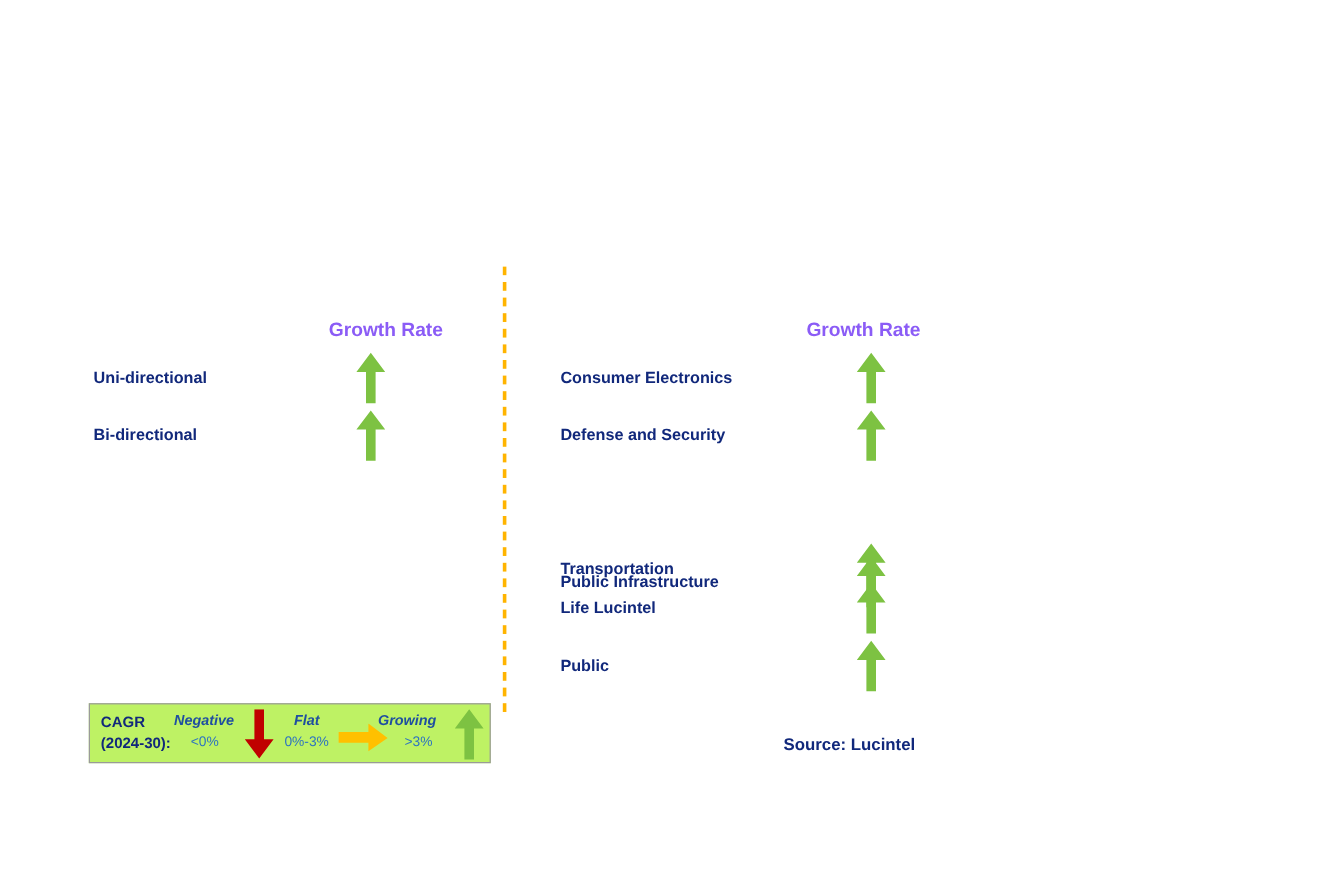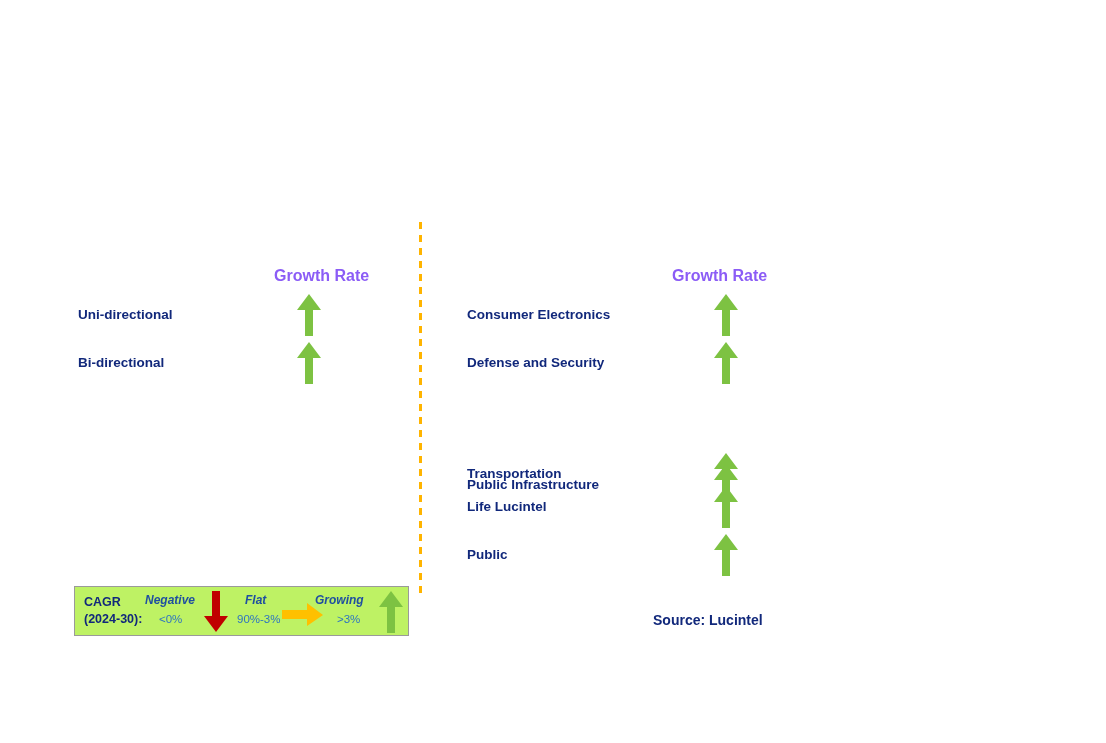--- a/index.html
+++ b/index.html
@@ -213,21 +213,21 @@
 
     <div class="legend-item-title" id="legend-negative-title">Negative</div>
     <div class="legend-item-range" id="legend-negative-range">&lt;0%</div>
     <div class="legend-arrow" id="legend-arrow-negative">
       <svg width="26" height="42" viewBox="0 0 26 42" aria-hidden="true">
         <path d="M9 0 H17 V25 H25 L13 41 L1 25 H9 Z" fill="#C00000"></path>
       </svg>
     </div>
 
     <div class="legend-item-title" id="legend-flat-title">Flat</div>
-    <div class="legend-item-range" id="legend-flat-range">90%-3%</div>
+    <div class="legend-item-range" id="legend-flat-range">0%-3%</div>
     <div class="legend-arrow" id="legend-arrow-flat">
       <svg width="42" height="24" viewBox="0 0 42 24" aria-hidden="true">
         <path d="M0 7 H25 V0 L41 12 L25 23 V16 H0 Z" fill="#FFC000"></path>
       </svg>
     </div>
 
     <div class="legend-item-title" id="legend-growing-title">Growing</div>
     <div class="legend-item-range" id="legend-growing-range">&gt;3%</div>
     <div class="legend-arrow" id="legend-arrow-growing">
       <svg width="26" height="44" viewBox="0 0 26 44" aria-hidden="true">

